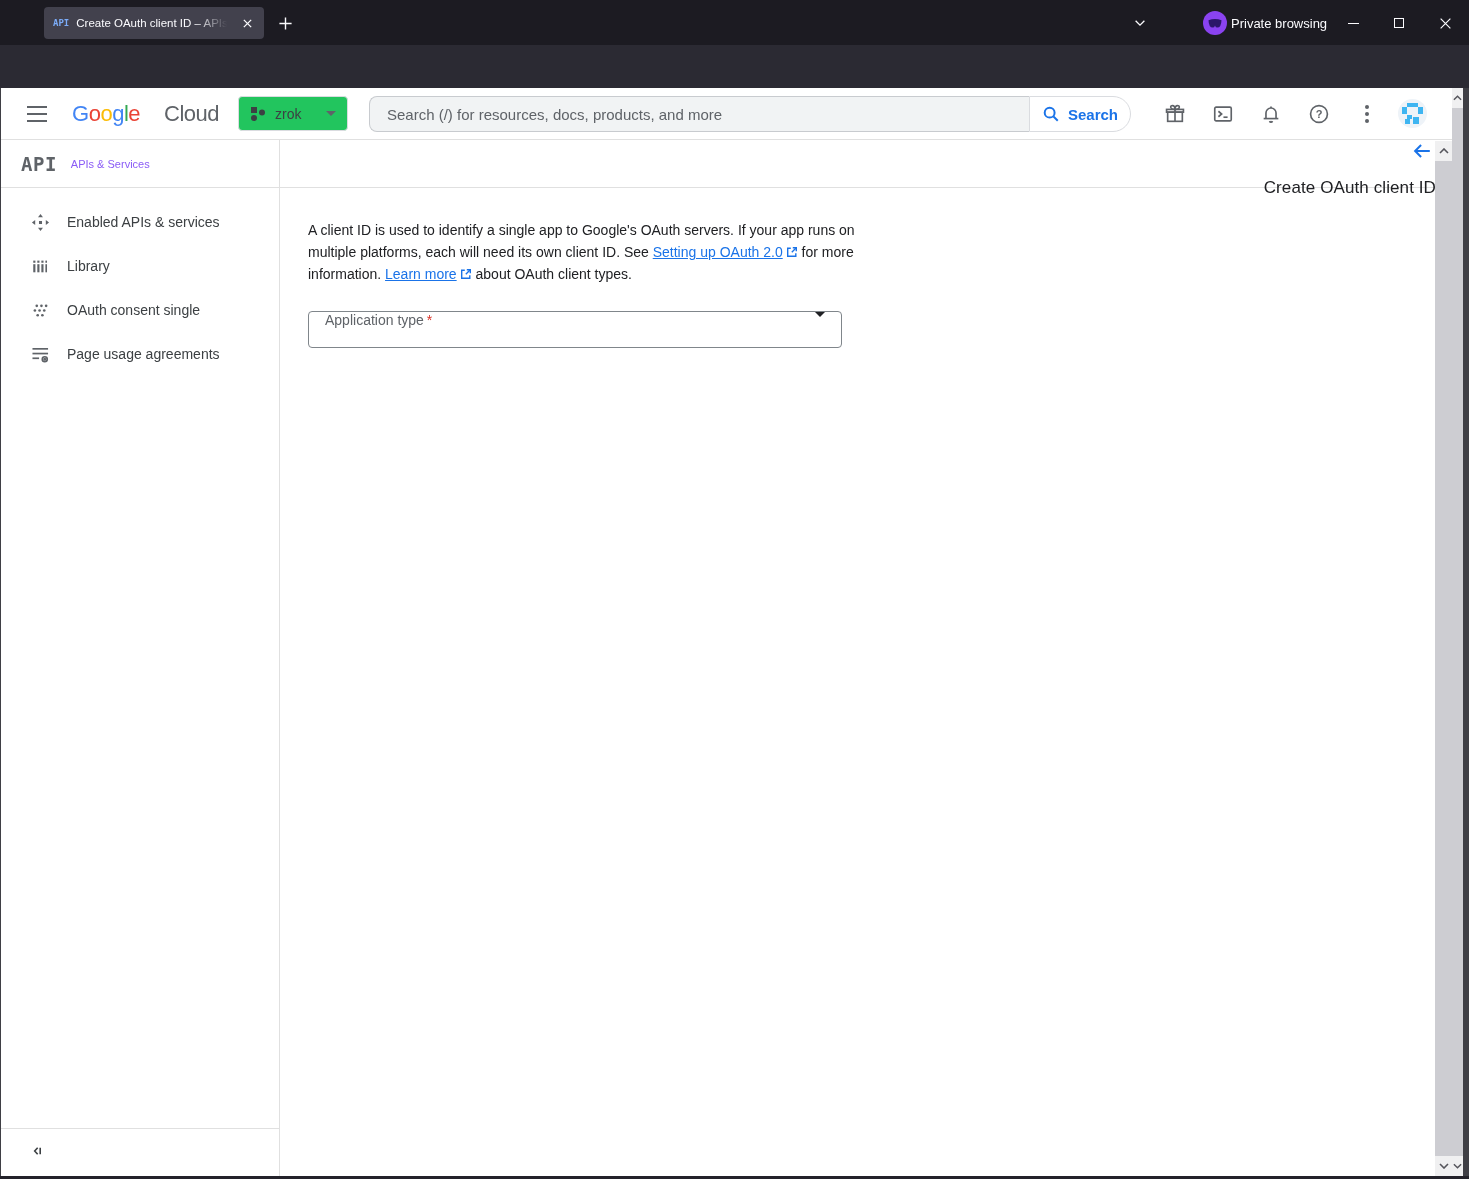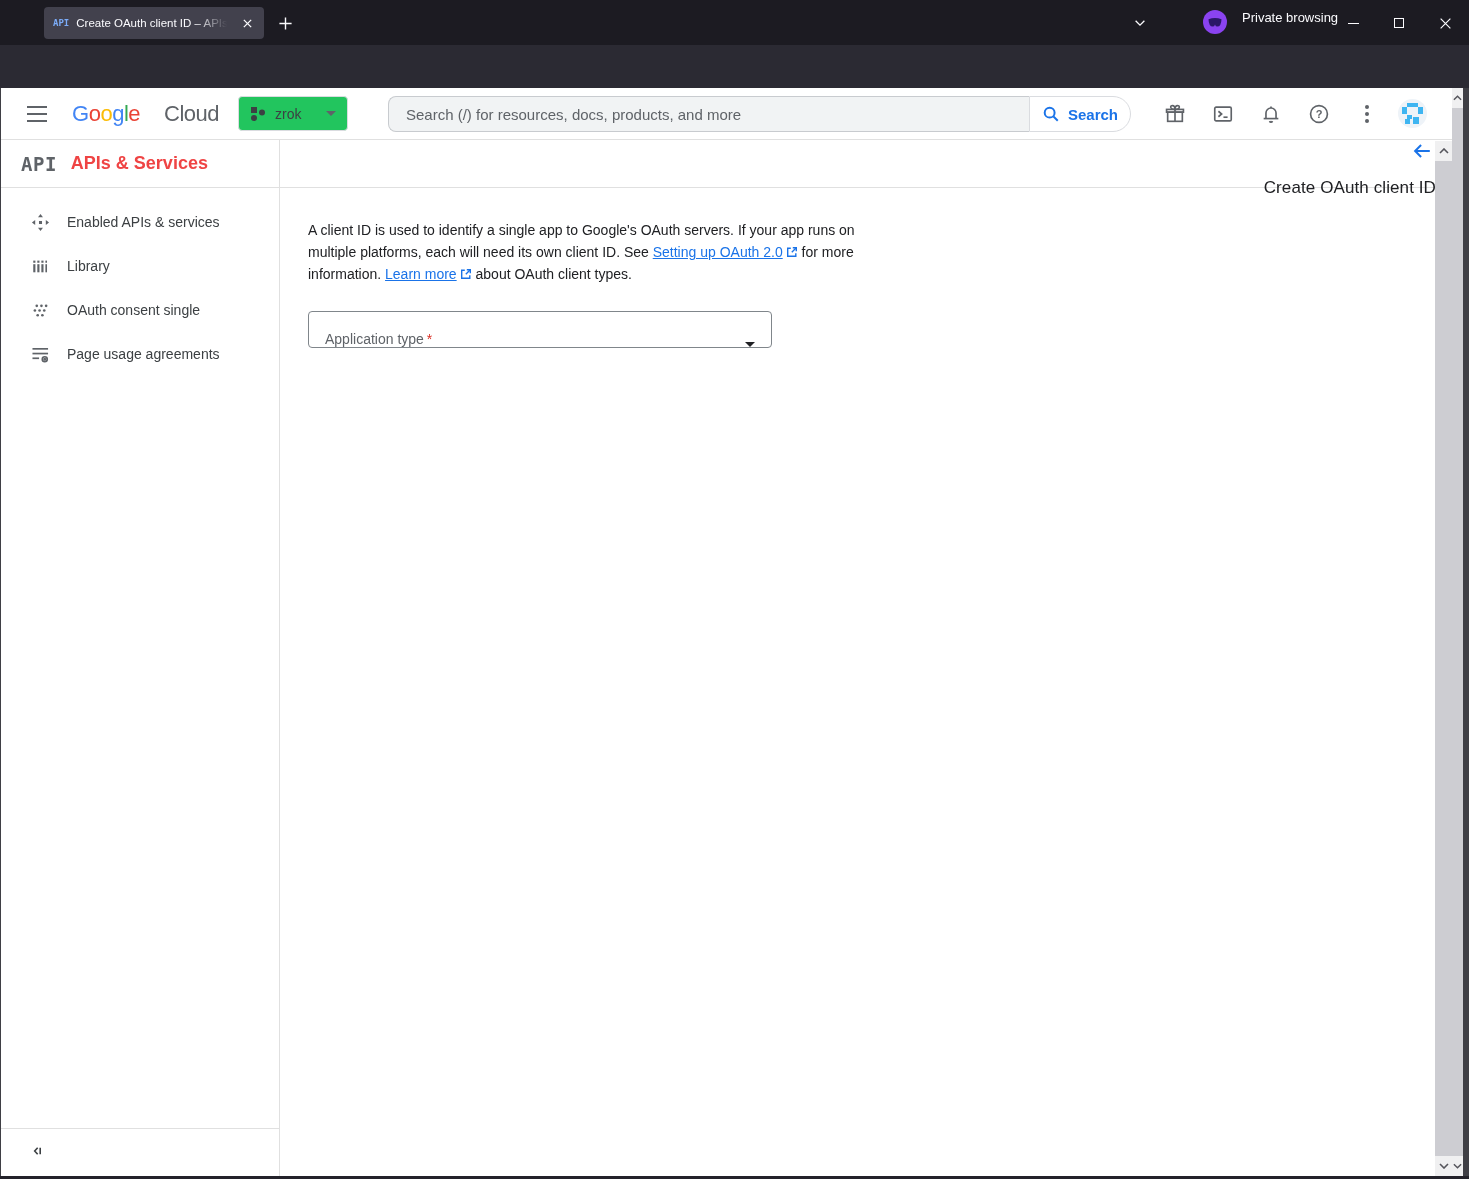--- a/index.html
+++ b/index.html
@@ -11,21 +11,21 @@
   #titlebar { position:absolute; top:0; left:0; right:0; height:45px; background:#1c1b22; }
   .tab { position:absolute; left:44px; top:7px; width:220px; height:32px; background:#42414d;
          border-radius:4px; display:flex; align-items:center; padding:0 9px; gap:7px; }
   .tab-fav { font:bold 9px "DejaVu Sans Mono", monospace; color:#7cacf8; flex:none; }
   .tab-title { flex:1; font-size:11.5px; color:#fbfbfe; white-space:nowrap; overflow:hidden;
        -webkit-mask-image:linear-gradient(90deg,#000 76%,transparent 97%);
        mask-image:linear-gradient(90deg,#000 76%,transparent 97%); }
   .tab-close { flex:none; width:16px; height:16px; display:flex; align-items:center; justify-content:center; }
   .newtab { position:absolute; left:272px; top:10px; width:26px; height:26px; display:flex; align-items:center; justify-content:center; }
   .tablist-btn { position:absolute; left:1126px; top:10px; width:28px; height:26px; display:flex; align-items:center; justify-content:center; }
-  .private { position:absolute; left:1203px; top:10px; height:26px; display:flex; gap:15px; }
+  .private { position:absolute; left:1203px; top:10px; height:26px; display:flex; align-items:center; gap:4px; }
   .mask-circle { width:24px; height:24px; border-radius:50%; background:#8a43f0; display:flex; align-items:center; justify-content:center; }
   .private-label { color:#fbfbfe; font-size:13px; }
   .winbtn { position:absolute; top:10px; width:32px; height:26px; display:flex; align-items:center; justify-content:center; }
   #btn-min { left:1337px; } #btn-max { left:1383px; } #btn-close { left:1429px; }
   .min-glyph { width:11px; height:0; border-top:1.4px solid #fbfbfe; display:block; }
   .max-glyph { width:10px; height:10px; border:1.4px solid #fbfbfe; display:block; }
 
   
   #toolbar { position:absolute; top:45px; left:0; right:0; height:43px; background:#2b2a33; }
   .tb-icon { position:absolute; top:53px; width:30px; height:28px; display:flex; align-items:center; justify-content:center; border-radius:4px; }
@@ -48,62 +48,62 @@
              font-size:22px; font-weight:500; letter-spacing:-0.5px; }
   .gl1{color:#4285F4}.gl2{color:#EA4335}.gl3{color:#FBBC05}.gl4{color:#4285F4}.gl5{color:#34A853}.gl6{color:#EA4335}
   .gc-cloud { color:#5f6368; margin-left:24px; font-weight:400; }
   .proj { position:absolute; left:237px; top:8px; width:110px; height:35px; border:1px solid #dadce0;
           border-radius:4px; display:flex; align-items:center; padding:0 11px; gap:9px; background:#22c55e; }
   .proj-name { font-size:14px; color:#3c4043; }
   .caret-down { width:0; height:0; border-left:5px solid transparent; border-right:5px solid transparent;
                 border-top:5px solid #5f6368; margin-left:auto; }
   .searchwrap { position:absolute; left:368px; top:8px; width:762px; height:36px; display:flex; }
   .searchfield { flex:1; background:#f1f3f4; border:1px solid #c8cbcf; border-right:none;
-                 border-radius:8px 0 0 8px; display:flex; align-items:center; padding:14px 17px;margin-left:19px; }
+                 border-radius:8px 0 0 8px; display:flex; align-items:center; padding:14px 17px; }
   .searchfield input { border:0; outline:0; background:transparent; width:100%; font-size:15px;
                        color:#3c4043; font-family:inherit; }
   .searchfield input::placeholder { color:#5f6368; opacity:1; }
   .searchbtn { width:102px; border:1px solid #dadce0; background:#fff; border-radius:0 18px 18px 0;
                display:flex; align-items:center; justify-content:center; gap:8px;
                color:#1a73e8; font-size:15px; font-weight:700; }
   .hd-ic { position:absolute; top:14px; width:24px; height:24px; display:flex; align-items:center; justify-content:center; }
   #ic-gift { left:1162px; } #ic-shell { left:1210px; } #ic-bell { left:1258px; }
   #ic-help { left:1306px; } #ic-dots { left:1354px; }
   .avatar { position:absolute; left:1397px; top:11px; width:29px; height:29px; border-radius:50%;
             background:#eef3f8; display:flex; align-items:center; justify-content:center; overflow:hidden; }
 
   
   #sidebar { position:absolute; top:140px; left:1px; width:279px; bottom:3px; background:#fff;
              border-right:1px solid #e0e0e0; }
   .sb-head { height:48px; border-bottom:1px solid #e0e0e0; display:flex; align-items:center;
              padding-left:20px; gap:14px; }
   .sb-logo { font:bold 19px "DejaVu Sans Mono", monospace; color:#5f6368; letter-spacing:0.5px; }
-  .sb-title { font-size:18px; color:#ef4444;font-weight:bold; }
+  .sb-title { font-size:11px; color:#8b5cf6; }
   .sb-nav { padding-top:12px;text-align:center; }
   .sb-item { height:44px; display:flex; align-items:center; padding-left:28px; gap:16px; position:relative; cursor:pointer; }
   .sb-item .sb-ico { width:22px; display:flex; justify-content:center; }
   .sb-item span.lbl { font-size:14px; color:#3c4043; }
   .sb-item.sel { background:#e8f0fe; }
   .sb-item.sel::before { content:""; position:absolute; left:0; top:0; bottom:0; width:5px; background:#1a73e8; }
   .sb-item.sel span.lbl { color:#1967d2; }
   .sb-footer { position:absolute; bottom:0; left:0; width:278px; height:48px; border-top:1px solid #e0e0e0;
                background:#fff; display:flex; align-items:center; padding-left:28px; }
 
   
   #main { position:absolute; top:140px; left:280px; width:1156px; bottom:3px; background:#fff; }
   .main-head { height:48px; border-bottom:1px solid #e0e0e0; display:flex; align-items:flex-end;
                padding-left:22px; gap:16px;flex-direction:column; }
   .back-btn { width:28px; height:28px; display:flex; align-items:center; justify-content:center; }
   .main-title { font-size:17px; color:#202124; letter-spacing:0.1px; }
   .main-body { padding:31px 0 0 28px; }
   .para { width:560px; font-size:14px; line-height:22px; color:#202124; }
   .para a { color:#1a73e8; text-decoration:underline; cursor:pointer; }
   .ext { display:inline-block; vertical-align:-1px; margin-left:3px; }
-  .dropdown { margin-top:26px; width:464px; height:37px; border:1px solid #80868b; border-radius:4px;
-              display:flex; align-items:flex-end; justify-content:space-between; padding:0 16px; cursor:pointer; }
+  .dropdown { margin-top:26px; width:534px; height:37px; border:1px solid #80868b; border-radius:4px;
+              display:flex; align-items:flex-start; justify-content:space-between; padding:0 16px; cursor:pointer; }
   .dd-label { font-size:14px; color:#5f6368; }
   .dd-req { color:#d93025; margin-left:3px; }
   .dd-caret { width:0; height:0; border-left:5px solid transparent; border-right:5px solid transparent;
               border-top:5.5px solid #202124; }
 
   
   .scroll { position:absolute; background:#cdcdd2; }
   #scroll-inner { left:1435px; top:141px; bottom:3px; width:17px; }
   #scroll-outer { left:1452px; top:88px;  bottom:3px; width:11px; }
   .sc-btn { position:absolute; left:0; right:0; height:20px; background:#f0f0f1;

